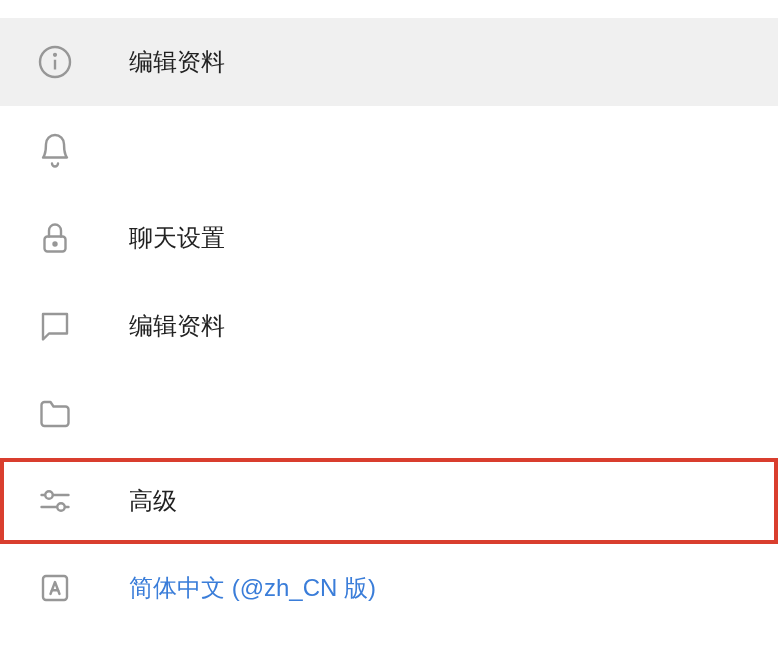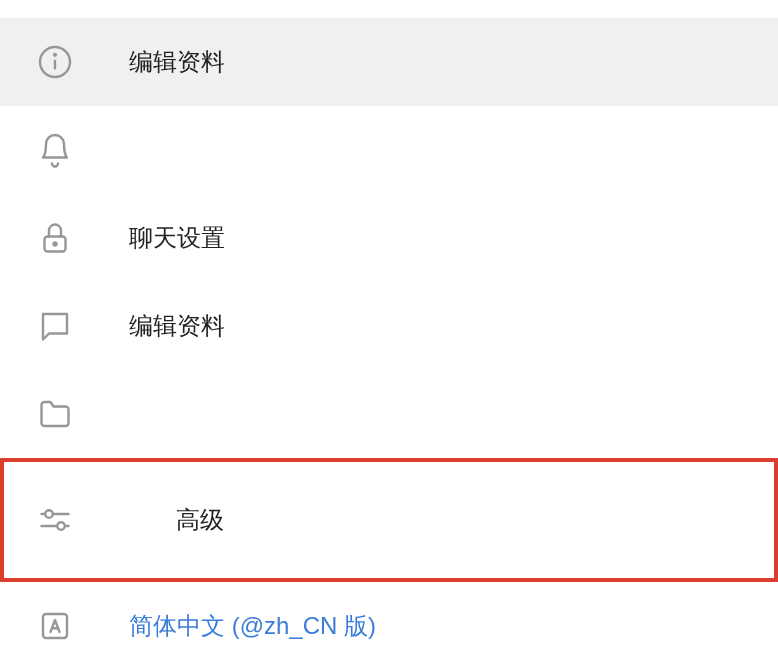--- a/index.html
+++ b/index.html
@@ -26,22 +26,21 @@
       padding-right: 30px;
       cursor: pointer;
       position: relative;
     }
     .menu-item.selected {
       background: #f0f0f0;
     }
     .menu-item.highlighted {
       outline: 4px solid #d93e2e;
       outline-offset: -4px;
-      height: 124px;
-      gap: 47px;
+      height: 86px;
     }
     .icon-wrapper {
       width: 36px;
       height: 36px;
       display: flex;
       align-items: center;
       justify-content: center;
       margin-right: 56px;
       flex-shrink: 0;
     }

